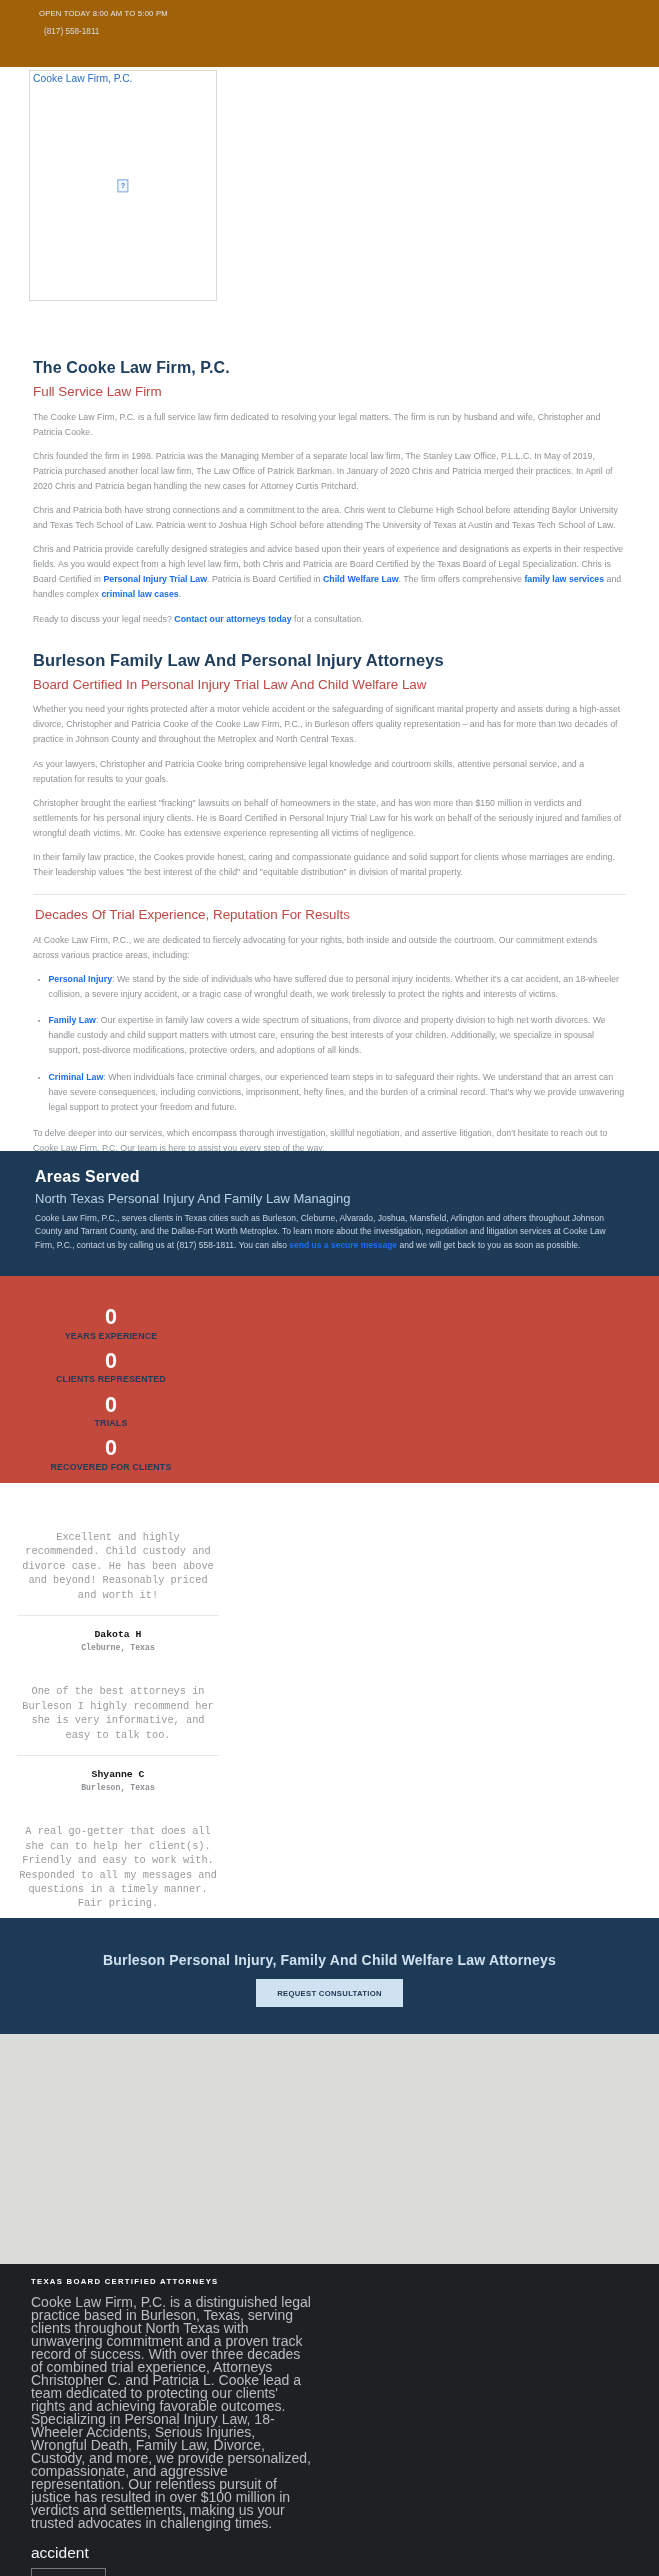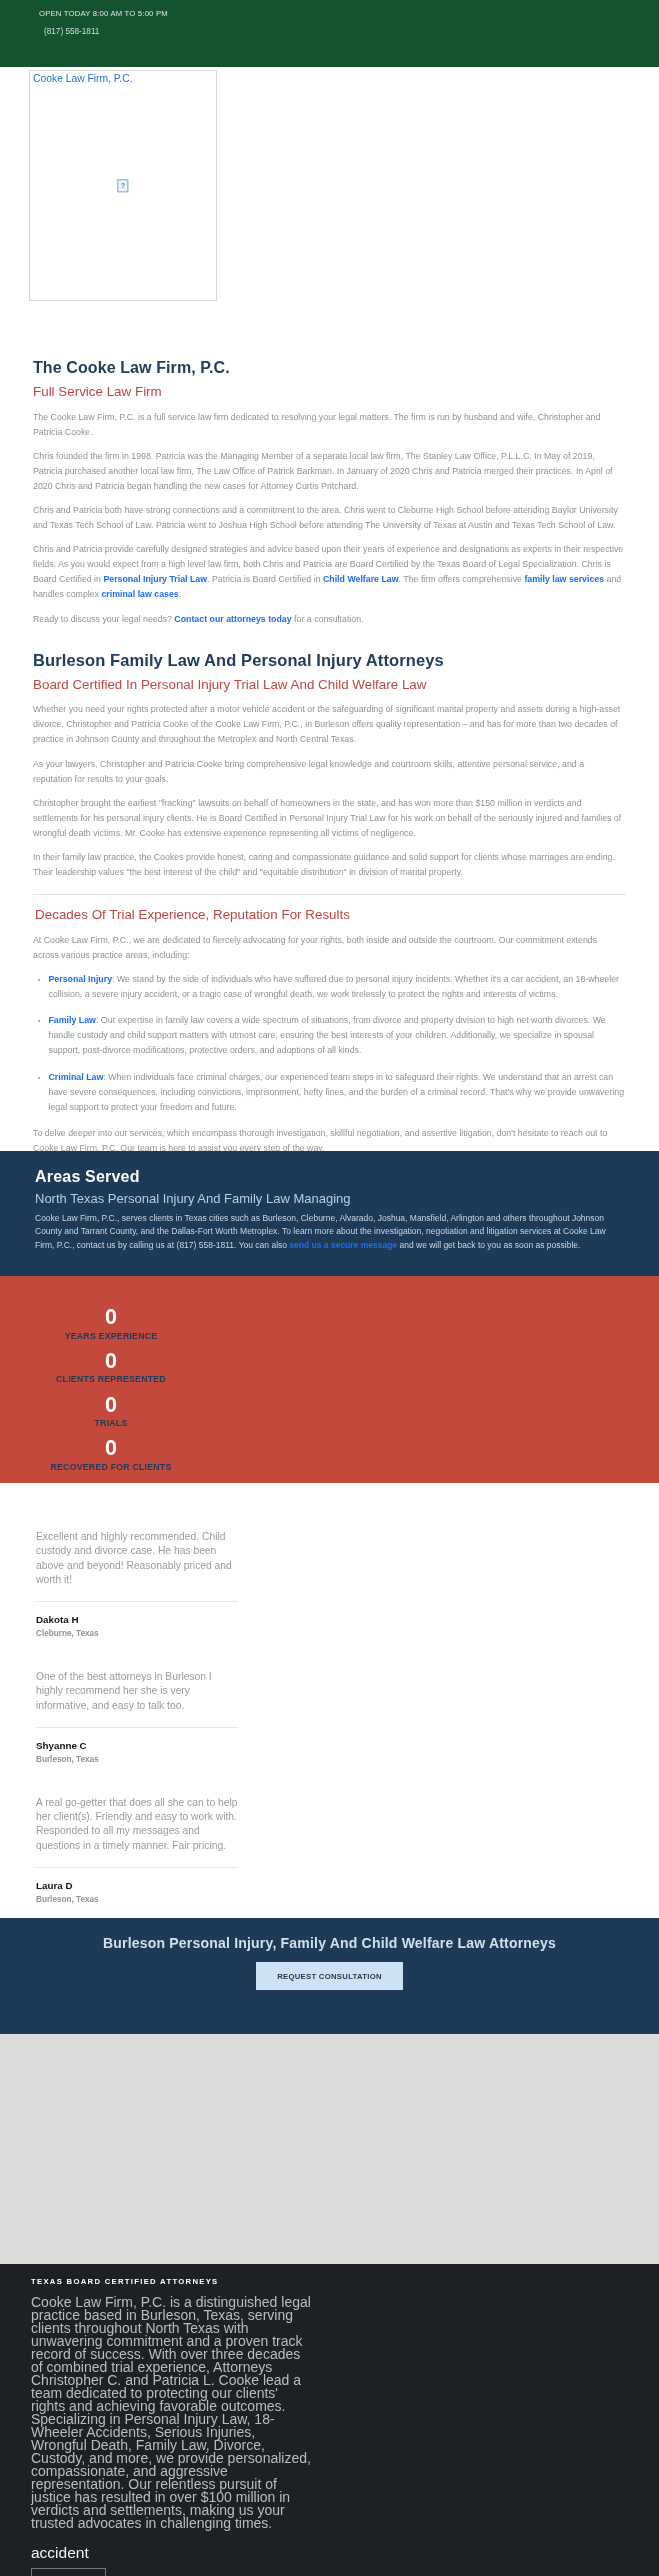--- a/index.html
+++ b/index.html
@@ -1,20 +1,20 @@
 <!DOCTYPE html>
 <html style="font-size:8.2px"><head>
 <meta charset="utf-8">
 <style>
   html,body{margin:0;padding:0;}
   body{width:659px;background:#ffffff;font-family:"Liberation Sans",sans-serif;-webkit-font-smoothing:antialiased;}
   .section{position:relative;overflow:hidden;}
 
   
-  #topbar{height:67px;background:#14532d;color:#e8eef5;}
+  #topbar{height:67px;background:#a16207;color:#e8eef5;}
   #topbar .hours{position:absolute;left:39px;top:9.3px;font-size:7.7px;letter-spacing:0.2px;color:#dfe7ef;}
   #topbar .phone{position:absolute;left:44px;top:27px;font-size:8.2px;color:#d5dde6;text-decoration:none;}
 
   
   #header{height:242px;background:#ffffff;}
   .logo-box{position:absolute;left:29px;top:3.1px;width:186px;height:229px;border:0.5px solid #d9d9d9;}
   .logo-alt{position:absolute;left:3.1px;top:2.1px;font-size:10.3px;color:#2a6fc9;}
   .bimg{display:inline-block;width:9.3px;height:11.3px;border:0.5px solid #7da7d9;background:#eef5fc;color:#3b77c2;font-size:6.7px;text-align:center;line-height:11.3px;font-weight:700;}
   .bimg.center{position:absolute;left:50%;top:50%;transform:translate(-50%,-50%);}
   .bimg.dark{background:#3272b8;color:#ffffff;border-color:#a8c6e4;}
@@ -40,28 +40,28 @@
   #areas p{margin:6.2px 0 0;font-size:8.5px;line-height:13.4px;color:#ccd6e1;max-width:591px;}
 
   
   #stats{height:207px;background:#c3493c;padding-top:29px;box-sizing:border-box;}
   .stat{width:222px;text-align:center;margin-bottom:8.2px;}
   .stat .num{font-size:21.6px;line-height:23px;font-weight:600;color:#ffffff;}
   .stat .lbl{margin-top:2.6px;font-size:8.8px;font-weight:700;color:#223a58;letter-spacing:0.2px;}
 
   
   #testimonials{height:435px;background:#ffffff;padding-top:47px;box-sizing:border-box;}
-  .t-card{width:202px;margin:0 0 32px 36px;}
+  .t-card{width:202px;margin:0 0 32px 17px;text-align:center;font-family:Liberation Mono, monospace;}
   .t-quote{font-size:10.3px;line-height:14.4px;color:#9b9b9b;}
   .t-div{border:none;border-top:0.5px solid #e9e9e9;margin:13.4px 0 0;}
   .t-name{margin-top:12.4px;font-size:9.8px;font-weight:700;color:#141414;}
   .t-loc{margin-top:3.6px;font-size:8.2px;font-weight:700;color:#8f9296;}
 
   
-  #cta{height:116px;background:#1d3a57;text-align:center;padding-top:17px;box-sizing:border-box;}
+  #cta{height:116px;background:#1d3a57;text-align:center;padding-top:34px;box-sizing:border-box;}
   #cta .l1{font-size:14px;font-weight:600;color:#cfe0ee;letter-spacing:0.2px;}
   #cta .l2{margin-top:5.2px;font-size:15.5px;font-weight:600;color:#f4f8fb;letter-spacing:0.3px;}
   .cta-btn{display:inline-block;margin-top:11.3px;padding:9.3px 21.6px;background:#cfe2f2;border:none;color:#223a55;font-size:7.7px;font-weight:700;letter-spacing:0.3px;font-family:"Liberation Sans",sans-serif;cursor:pointer;}
 
   
   #map-gray{height:230px;background:#dbdbd9;}
 
   
   #footer{height:613px;background:#1e2124;padding:13.4px 0 0 31px;box-sizing:border-box;color:#b9bdc1;}
   .f-heading{font-size:7.7px;font-weight:700;color:#ffffff;letter-spacing:1.3px;}

